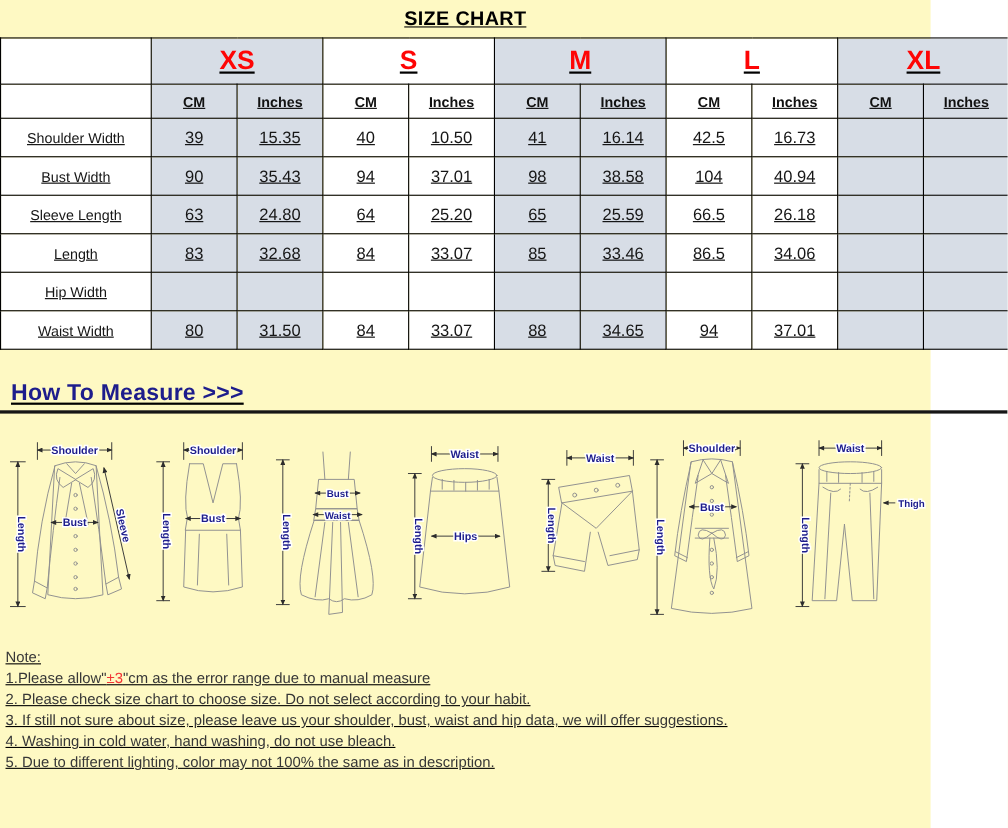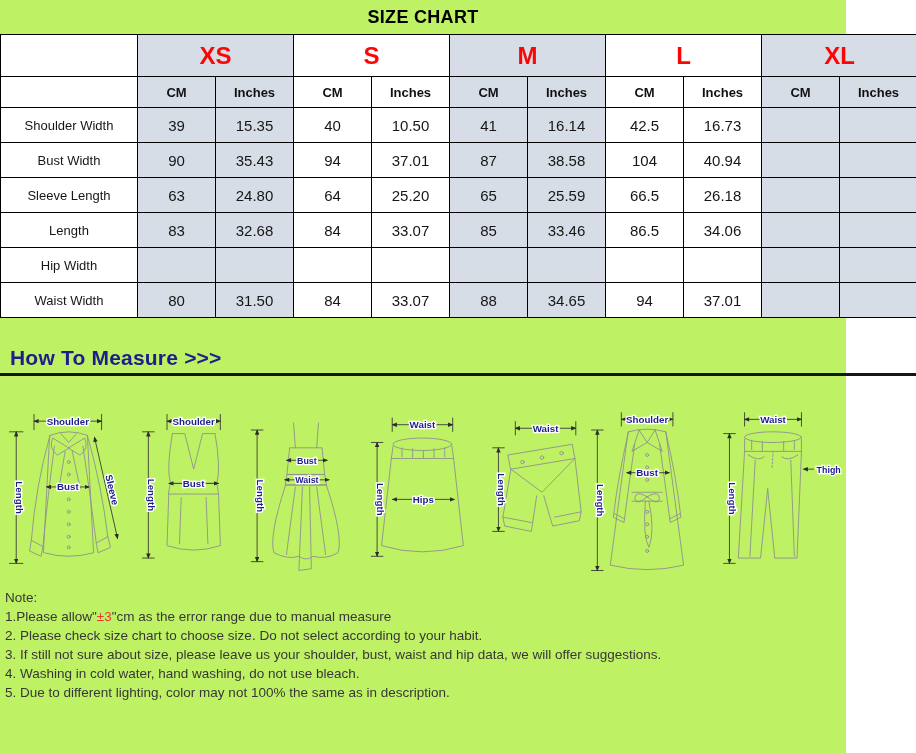--- a/index.html
+++ b/index.html
@@ -1,18 +1,18 @@
 <!DOCTYPE html>
 <html><head>
 <meta charset="utf-8">
 <style>
   * { box-sizing: border-box; margin: 0; padding: 0; }
   html,body { background:#fff; }
   body { width:916px; height:753px; overflow:hidden; font-family:"Liberation Sans",sans-serif; }
-  .page { width:846px; height:753px; position:relative; background:#bef264; }
+  .page { width:846px; height:753px; position:relative; background:#fef9c3;text-decoration:underline; }
 
   
   .page-title { font-weight:bold; font-size:18px; text-align:center; color:#000; padding:7px 0 6px 0; letter-spacing:.3px; }
 
   
   table.size-table { border-collapse:collapse; table-layout:fixed; width:916px; }
   table.size-table th, table.size-table td {
     border:1px solid #000; text-align:center; vertical-align:middle; overflow:hidden; background:#fff;
   }
   .corner { width:137px; }
@@ -20,21 +20,21 @@
   .unit-h { height:31px; font-size:13px; font-weight:bold; color:#111; }
   .row-lbl { font-size:13px; color:#161616; height:35px; }
   .val { font-size:15px; color:#161616; height:35px; }
   .shaded { background:#d7dde6 !important; }
 
   
   .measure-head { color:#1d1d8c; font-weight:bold; font-size:21px; margin:28px 0 3px 10px; letter-spacing:.2px; }
   .rule { height:3px; background:#161616; width:916px; }
 
   
-  .figures { display:flex; justify-content:space-between; align-items:flex-start; padding:20px 2px 0 2px; height:202px; }
+  .figures { display:flex; justify-content:space-between; align-items:flex-start; padding:8px 2px 0 2px; height:202px; }
   .figures svg { display:block; min-width:0; flex:0 1 auto; }
   .sk { fill:none; stroke:#8f8f8f; stroke-width:1; stroke-linejoin:round; stroke-linecap:round; }
   .dim { stroke:#3a3a3a; stroke-width:1; fill:none; }
   .tick { stroke:#3a3a3a; stroke-width:1; }
   .dash { stroke-dasharray:2,2; }
   text.lbl { fill:#1d1d8c; font-family:"Liberation Sans",sans-serif; font-size:11px; font-weight:bold;
              text-anchor:middle; stroke:#fff; stroke-width:3px; paint-order:stroke; }
   text.lbl.sm { font-size:10px; }
   text.lbl.start { text-anchor:start; }
 
@@ -84,21 +84,21 @@
           <td class="val">16.73</td>
           <td class="val shaded"></td>
           <td class="val shaded"></td>
         </tr>
         <tr>
           <td class="row-lbl">Bust Width</td>
           <td class="val shaded">90</td>
           <td class="val shaded">35.43</td>
           <td class="val">94</td>
           <td class="val">37.01</td>
-          <td class="val shaded">87</td>
+          <td class="val shaded">98</td>
           <td class="val shaded">38.58</td>
           <td class="val">104</td>
           <td class="val">40.94</td>
           <td class="val shaded"></td>
           <td class="val shaded"></td>
         </tr>
         <tr>
           <td class="row-lbl">Sleeve Length</td>
           <td class="val shaded">63</td>
           <td class="val shaded">24.80</td>

